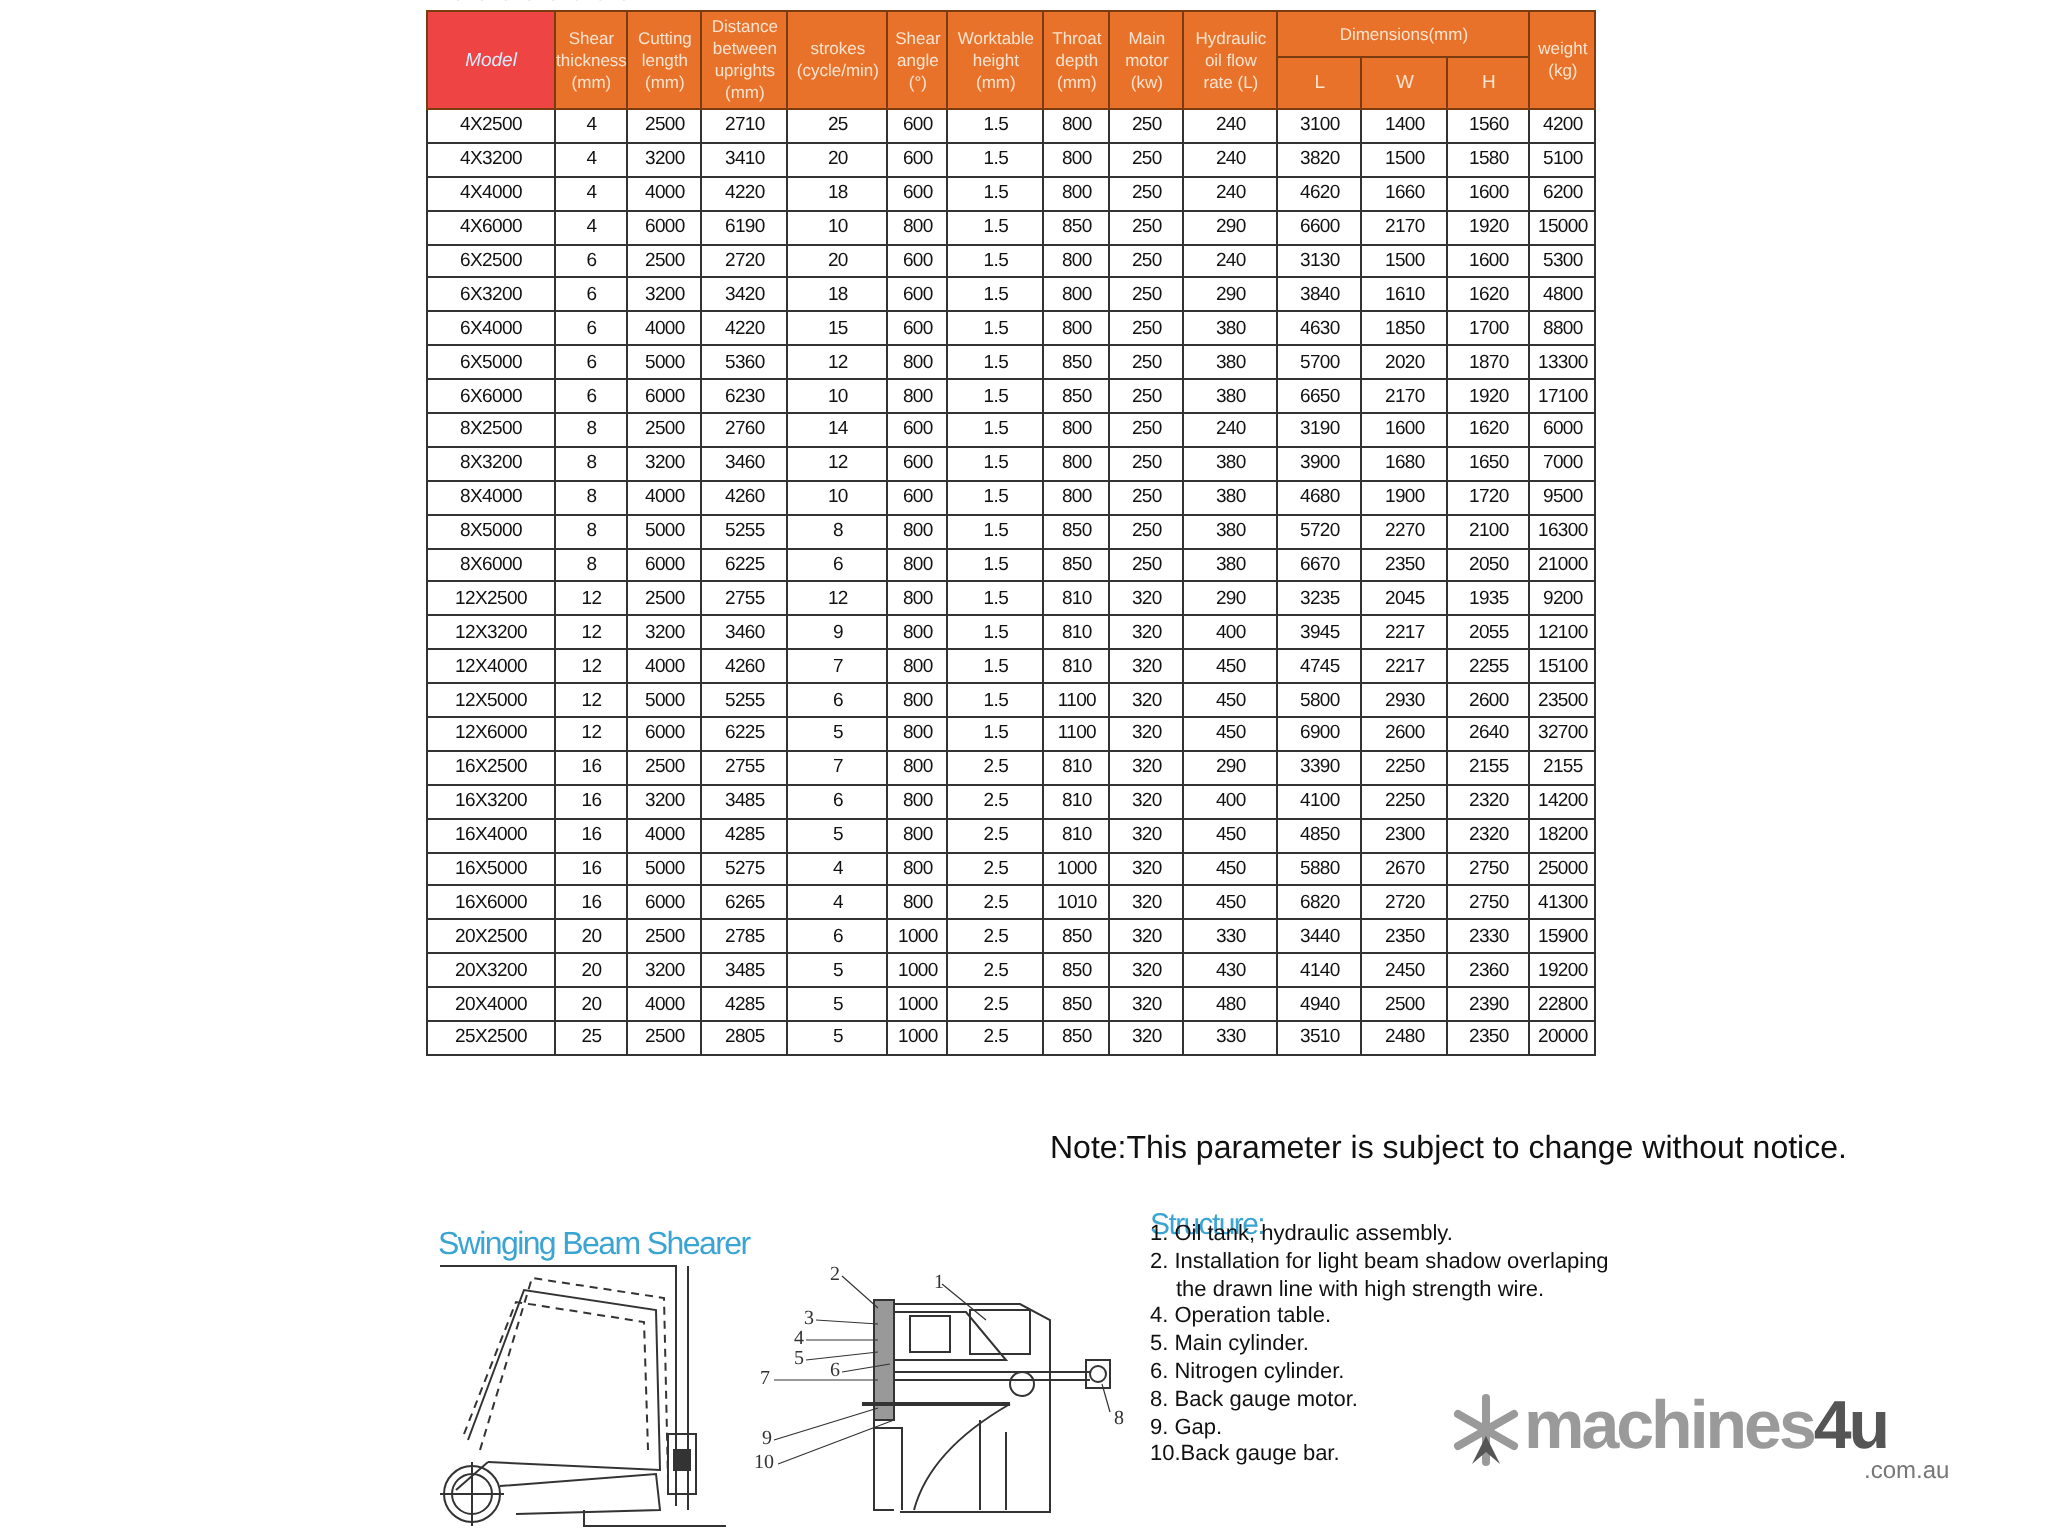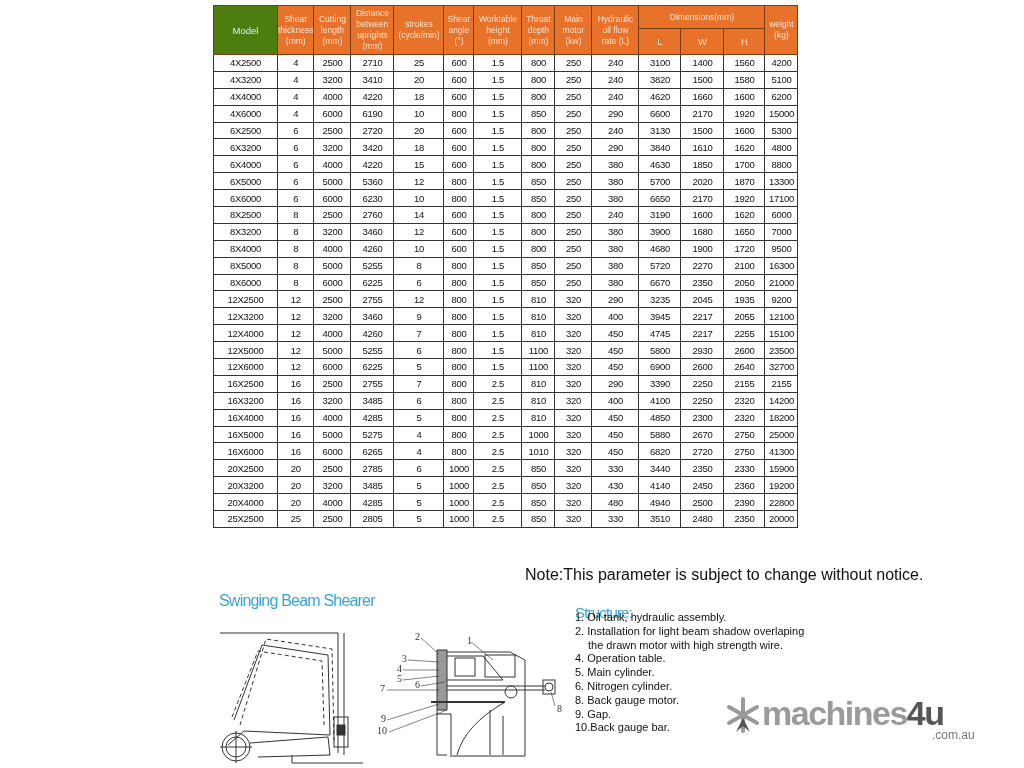--- a/index.html
+++ b/index.html
@@ -1,26 +1,26 @@
 <!DOCTYPE html>
 <html><head>
 <meta charset="utf-8">
 <style>
   html,body{margin:0;padding:0;background:#fff;}
   body{width:1024px;height:768px;position:relative;overflow:hidden;font-family:"Liberation Sans",sans-serif;}
   .top-title-clip{position:absolute;left:220px;top:-14px;height:18px;overflow:hidden;color:#e8762a;font-size:22px;letter-spacing:-1px;}
   table.spec{position:absolute;left:213px;top:5px;border-collapse:collapse;font-size:10px;color:#111;table-layout:fixed;}
   table.spec th{background:#e8722a;color:#fbe3cf;font-weight:normal;font-size:8.5px;line-height:11px;border:1px solid #7a3b10;padding:0;text-align:center;vertical-align:middle;}
-  table.spec th.model-h{background:#4d7c0f;color:#d6efff;font-size:9.5px;}
+  table.spec th.model-h{background:#ef4444;color:#d6efff;font-size:9.5px;font-style:italic;}
   table.spec td{border:1px solid #333;text-align:center;height:15.9px;padding:0;font-size:9.5px;letter-spacing:-0.3px;}
   table.spec tr.hdr1 th{height:22px;}
   table.spec tr.hdr2 th{height:25px;font-size:9.5px;}
   .note{position:absolute;left:525px;top:566px;font-size:16px;color:#111;}
   .section-title{position:absolute;color:#3aa4d3;font-size:16px;letter-spacing:-0.8px;}
-  .st-left{left:219px;top:592px;}
+  .st-left{left:219px;top:614px;}
   .st-right{left:575px;top:604px;font-size:15px;text-align:right;}
   ol.structure{position:absolute;left:575px;top:611px;margin:0;padding:0;list-style:none;font-size:11px;line-height:13.8px;color:#111;}
   ol.structure li{white-space:nowrap;}
   ol.structure li .cont{display:block;padding-left:13px;}
   .diagram-left{position:absolute;left:218px;top:625px;}
   .diagram-right{position:absolute;left:375px;top:630px;}
   .logo{position:absolute;left:724px;top:696px;display:flex;align-items:flex-start;color:#9a9a9a;}
   .logo-text{font-size:34px;font-weight:bold;letter-spacing:-1.5px;line-height:34px;}
   .logo-text .four{color:#555;}
   .logo-domain{position:absolute;left:208px;top:32px;font-size:12px;color:#777;}
@@ -584,21 +584,21 @@
     <line x1="12" y1="60" x2="64" y2="60"></line>
     <line x1="180" y1="76" x2="176" y2="62"></line>
     <line x1="12" y1="90" x2="64" y2="74"></line>
     <line x1="14" y1="102" x2="72" y2="80"></line>
   </g>
 </svg>
 
 <div class="section-title st-right">Structure:</div>
 <ol class="structure" id="structure-list">
     <li><span>1. Oil tank, hydraulic assembly.</span></li>
-    <li><span>2. Installation for light beam shadow overlaping</span><span class="cont">the drawn motor with high strength wire.</span></li>
+    <li><span>2. Installation for light beam shadow overlaping</span><span class="cont">the drawn line with high strength wire.</span></li>
     <li><span>4. Operation table.</span></li>
     <li><span>5. Main cylinder.</span></li>
     <li><span>6. Nitrogen cylinder.</span></li>
     <li><span>8. Back gauge motor.</span></li>
     <li><span>9. Gap.</span></li>
     <li><span>10.Back gauge bar.</span></li>
   </ol>
 
 <div class="logo">
   <svg width="38" height="38" viewBox="0 0 38 38">

